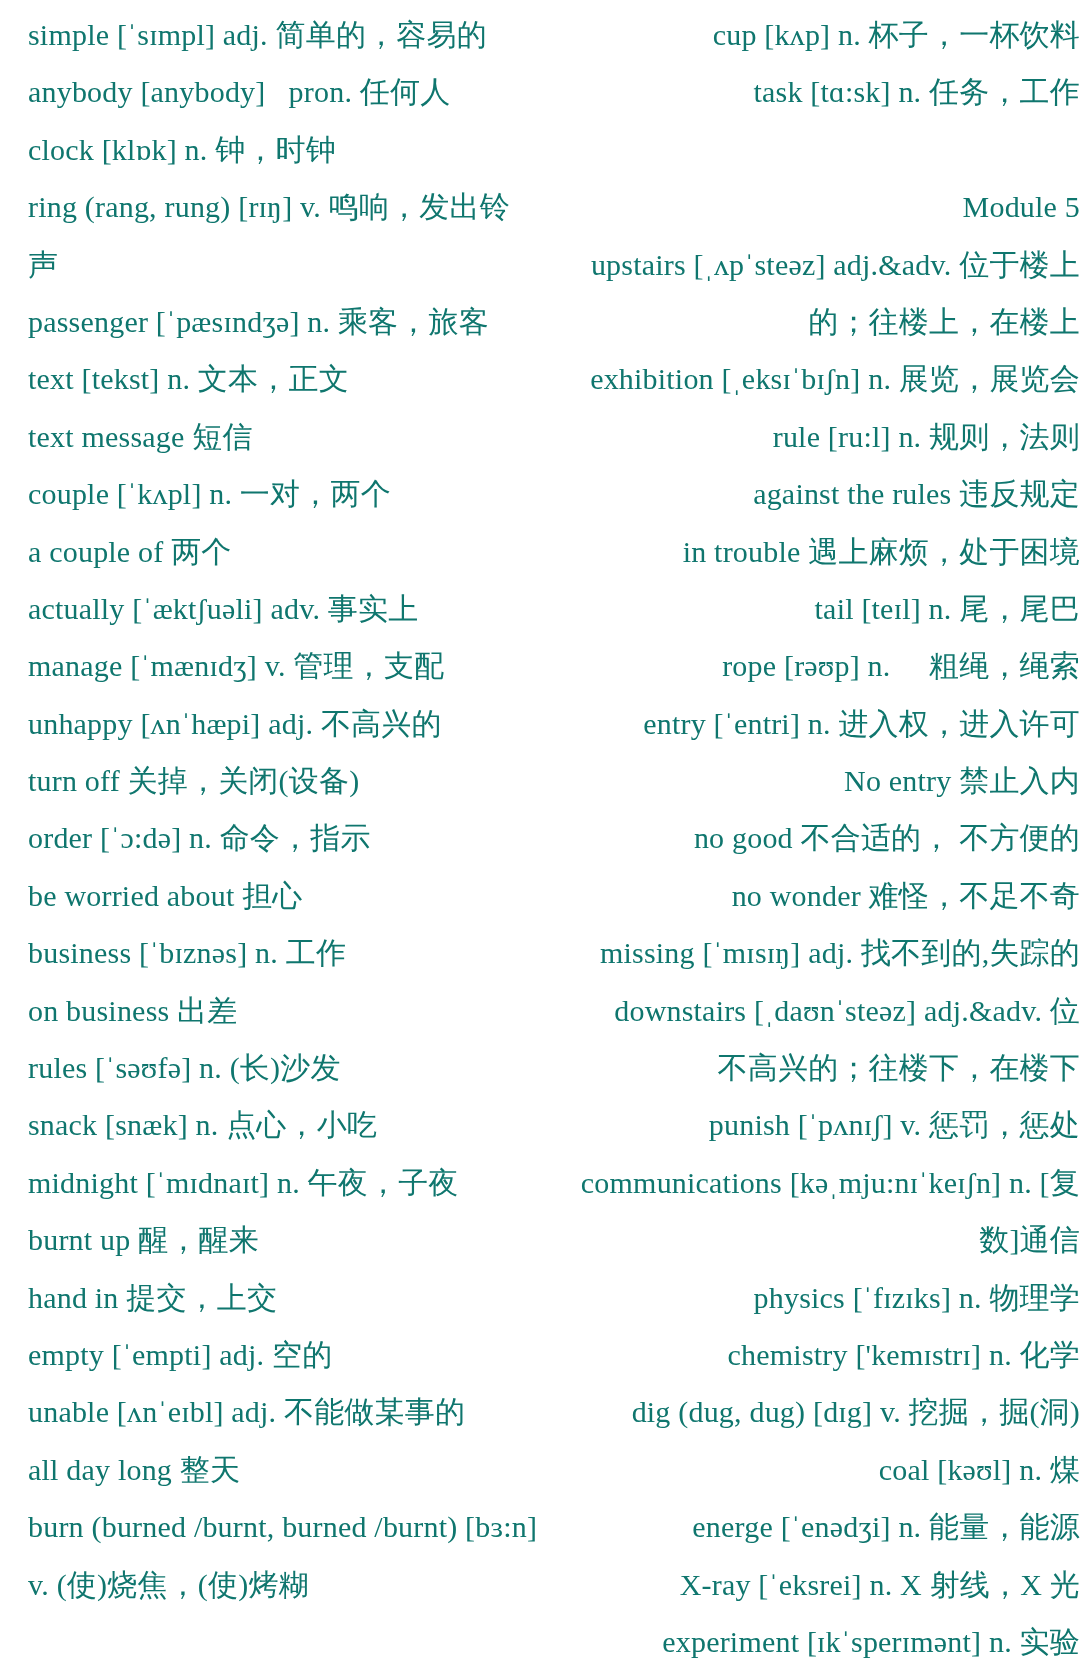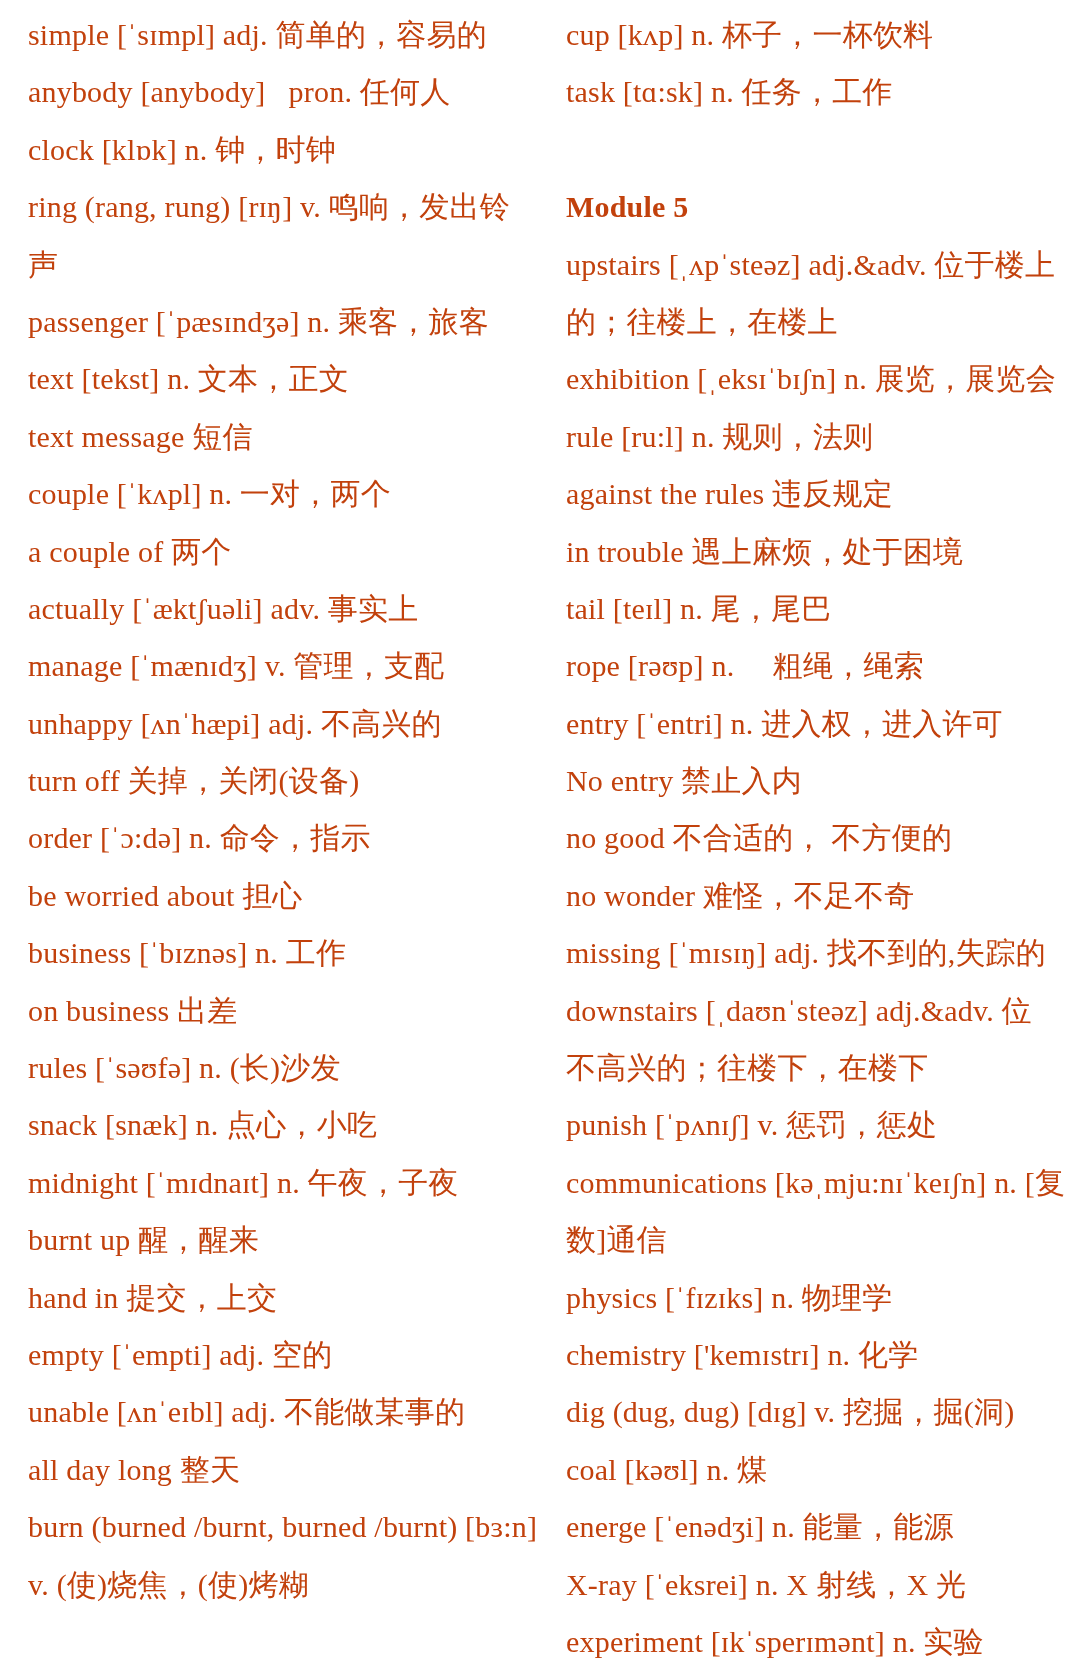--- a/index.html
+++ b/index.html
@@ -8,42 +8,43 @@
     background: #ffffff;
   }
   .page {
     position: relative;
     width: 1080px;
     height: 1673px;
     background: #ffffff;
     overflow: hidden;
     font-family: "Liberation Serif", "DejaVu Serif", serif;
     font-size: 30px;
-    color: #c2410c;
+    color: #0f766e;
   }
   .column {
     position: absolute;
     top: 6px;
   }
   .col-left {
     left: 28px;
     width: 525px;
   }
   .col-right {
     left: 566px;
     width: 514px;
+    text-align: right;
   }
   .line {
     height: 57.4px;
     line-height: 57.4px;
     white-space: pre;
     letter-spacing: 0.2px;
   }
   .line.bold {
-    font-weight: bold;
+    font-weight: normal;
   }
 </style>
 </head>
 <body>
 
 <div class="page">
   <div class="column col-left">
       <div class="line">simple [ˈsɪmpl] adj. 简单的，容易的</div>
       <div class="line">anybody [anybody]   pron. 任何人</div>
       <div class="line">clock [klɒk] n. 钟，时钟</div>

